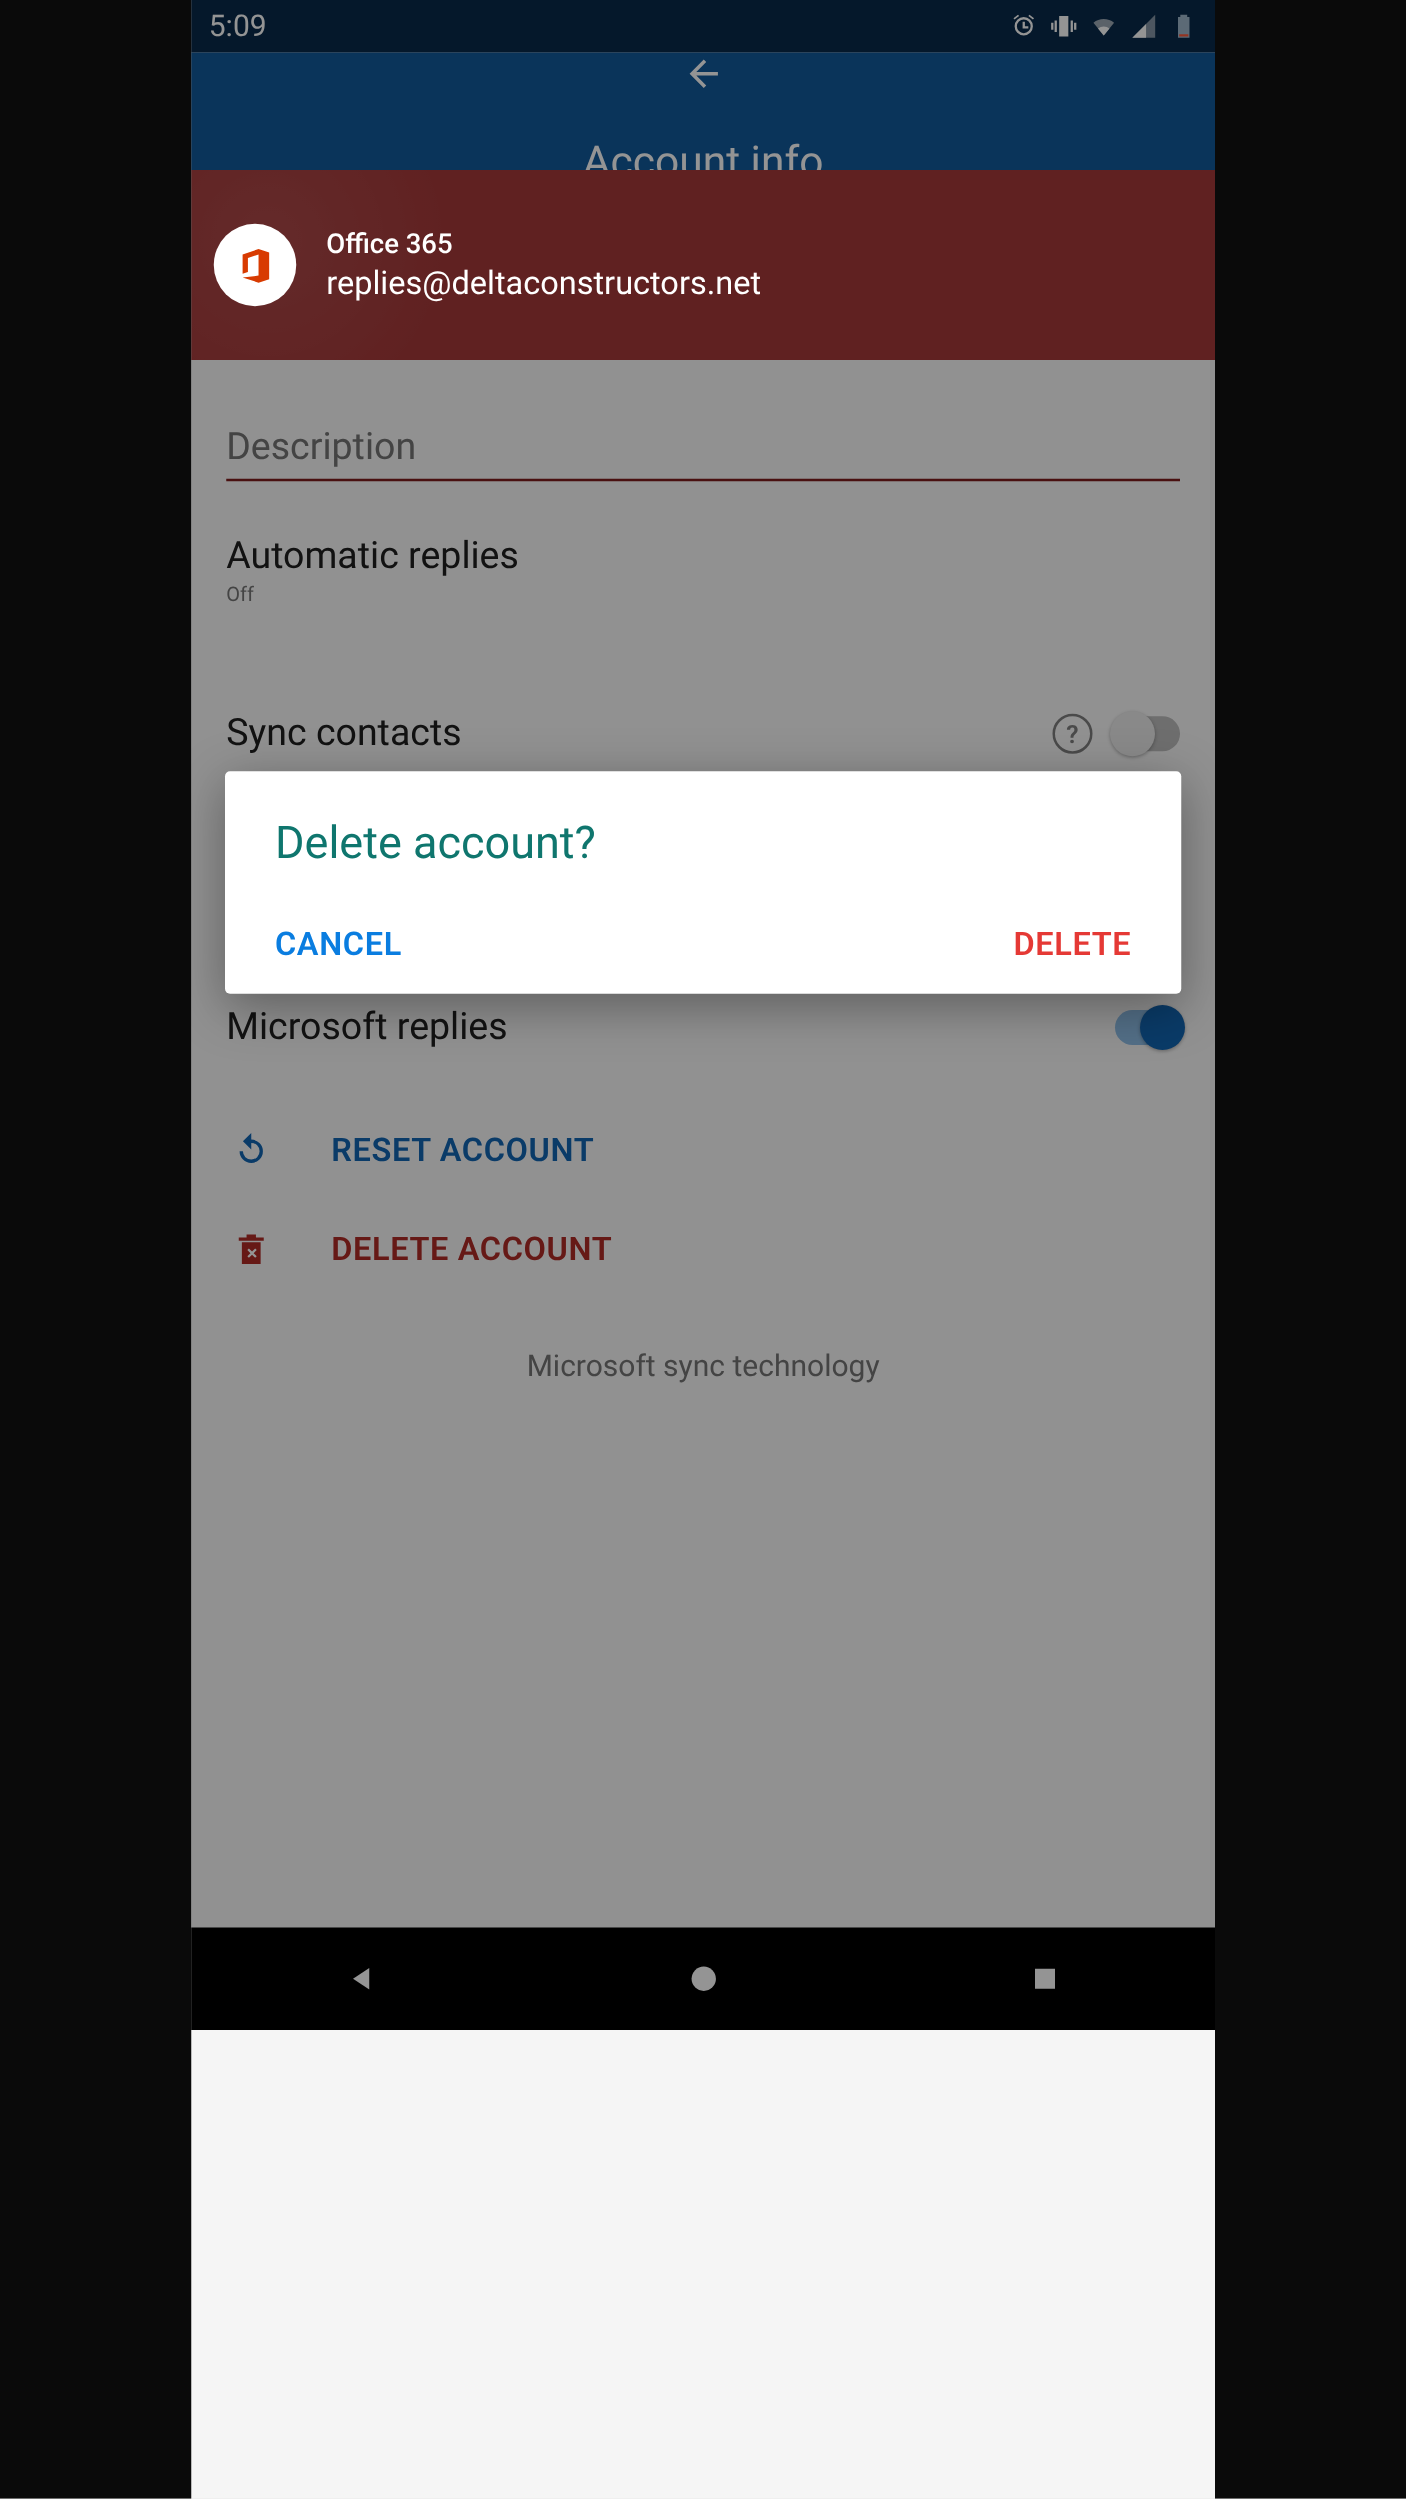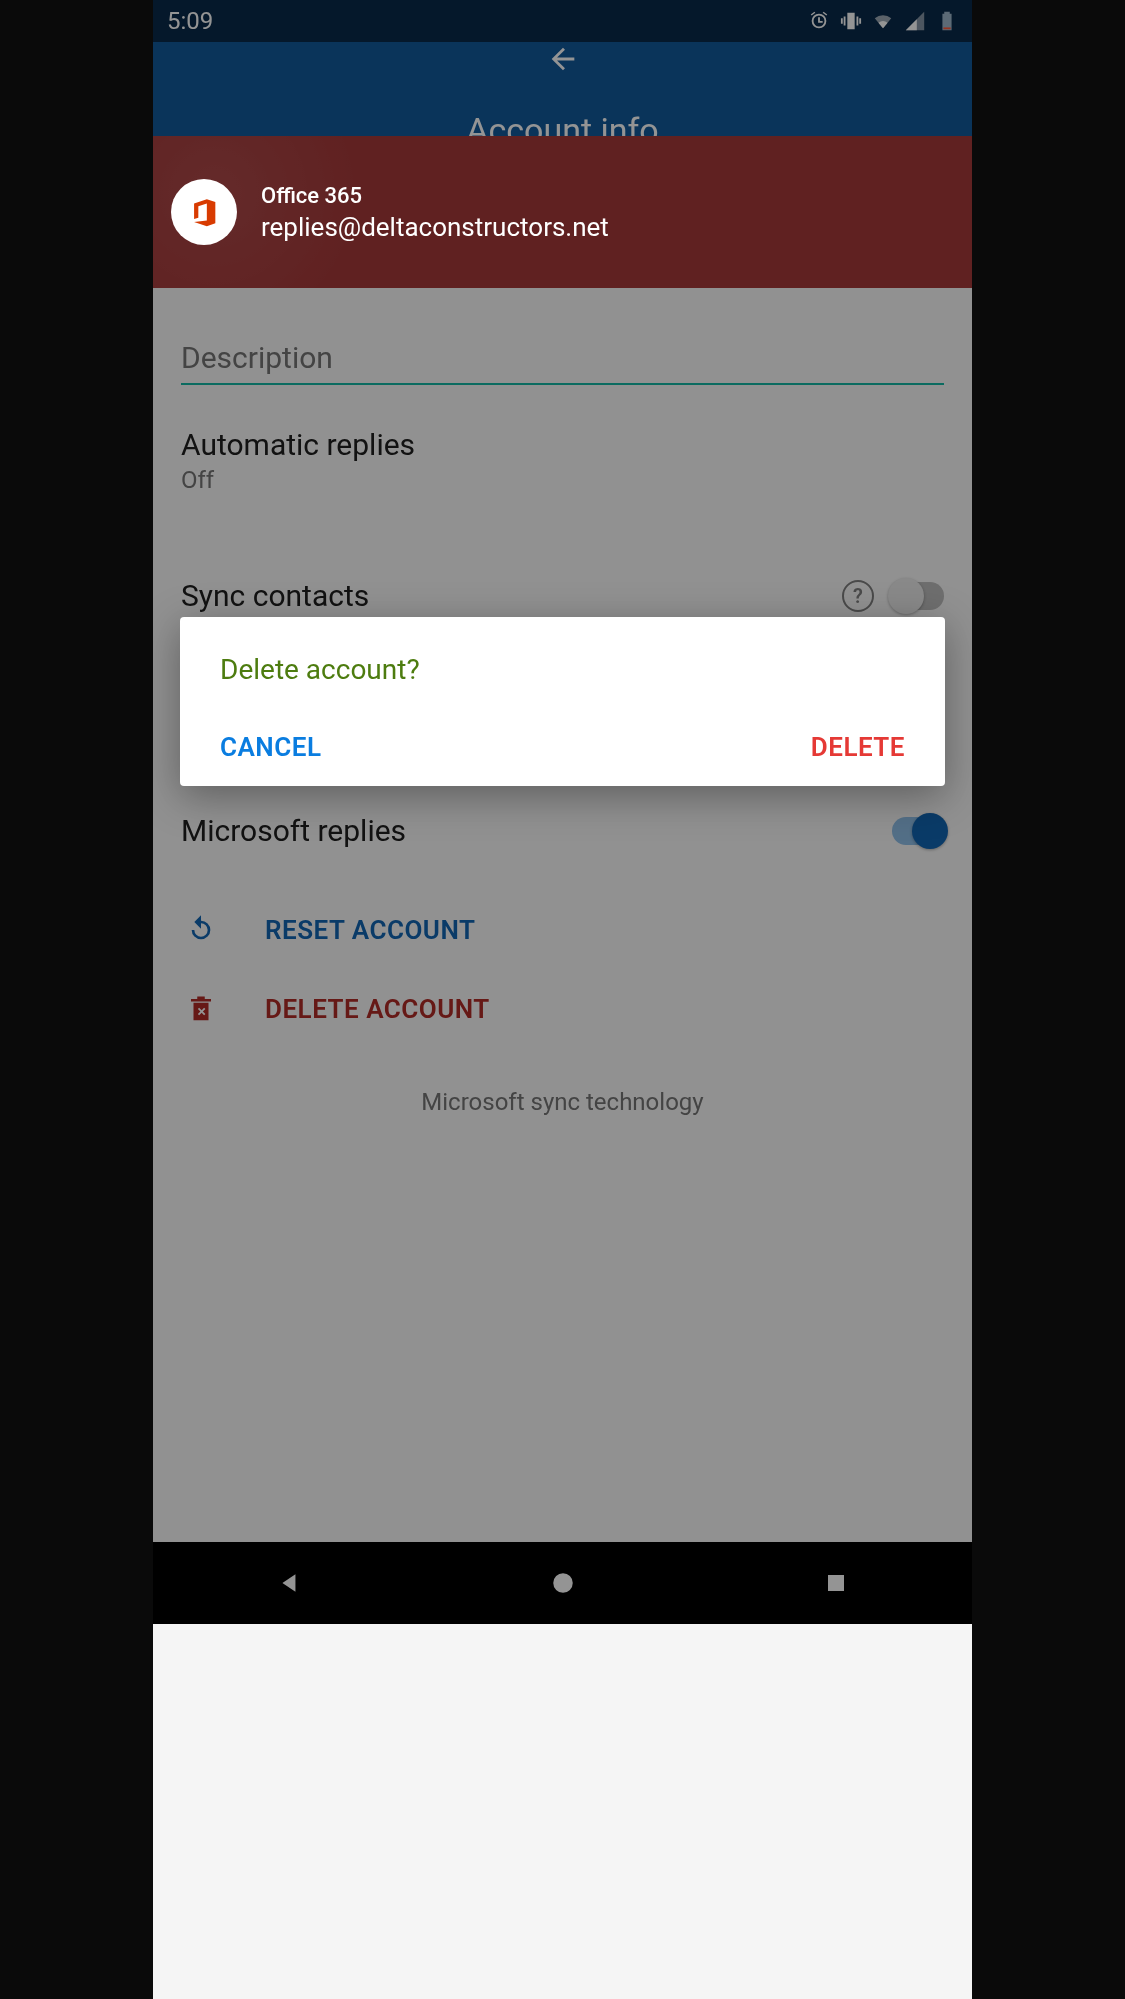--- a/index.html
+++ b/index.html
@@ -87,29 +87,29 @@
   .account-header .avatar svg { width:34px; height:34px;}
   .account-header .text {
     z-index:1;
     color:#fff;
   }
   .account-header .acct-type { font-size: 22px; font-weight:500; }
   .account-header .acct-email { font-size: 26px; margin-top:4px; }
 
   
   .content { padding: 28px 28px 0 28px; }
-  .description-row { border-bottom: 2px solid #14b8a6; padding: 24px 0 8px 0; }
+  .description-row { border-bottom: 2px solid #7f1d1d; padding: 24px 0 8px 0; }
   .description-row .label { font-size: 30px; color:#757575; }
 
   .setting {
     display:flex; align-items:center; justify-content:space-between;
     padding: 42px 0;
   }
   .setting .left .primary { font-size: 30px; color:#202020; }
-  .setting .left .secondary { font-size: 24px; color:#757575; margin-top:4px;}
+  .setting .left .secondary { font-size: 16px; color:#757575; margin-top:4px;}
   .setting .right { display:flex; align-items:center; gap:18px;}
   .help-circle { width:32px; height:32px; border:2px solid #808080; border-radius:50%; display:flex;align-items:center;justify-content:center; color:#808080; font-size:20px; font-weight:600;}
   .toggle {
     width:52px; height:28px; border-radius:14px; position:relative;
   }
   .toggle.off { background:#bdbdbd; }
   .toggle.off::after {
     content:""; position:absolute; left:-4px; top:-4px; width:36px; height:36px; border-radius:50%;
     background:#ececec; box-shadow:0 1px 3px rgba(0,0,0,.3);
   }
@@ -147,22 +147,22 @@
   .dialog {
     position:absolute;
     left: 27px; right: 27px;
     top: 617px;
     background:#fff;
     border-radius:4px;
     box-shadow: 0 10px 40px rgba(0,0,0,.35);
     padding: 36px 40px 24px 40px;
   }
   .dialog .d-title {
-    font-size: 28px;
-    color:#4d7c0f;
+    font-size: 36px;
+    color:#0f766e;
     font-weight:400;
   }
   .dialog .d-actions {
     display:flex; justify-content:space-between; gap:64px; margin-top:46px;
     font-size:26px; font-weight:600; letter-spacing:0.5px;
   }
   .dialog .d-actions .cancel { color:#0a7de0; }
   .dialog .d-actions .delete { color:#e53935; }
 </style>
 </head>

